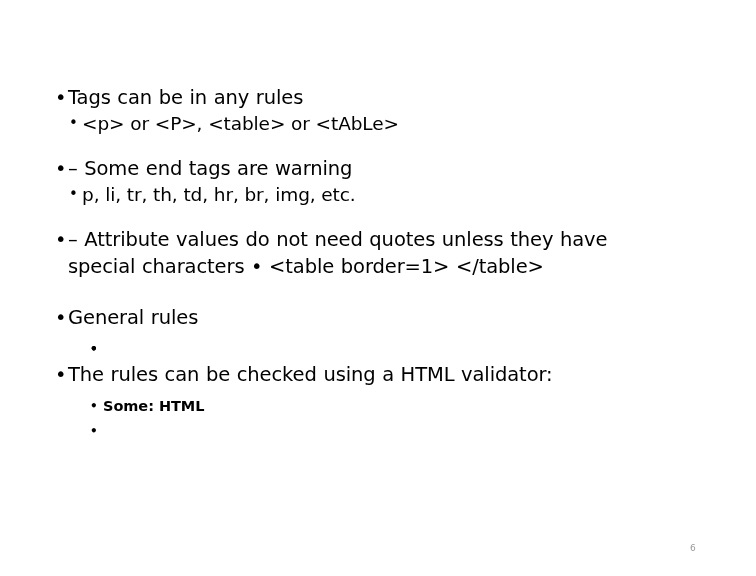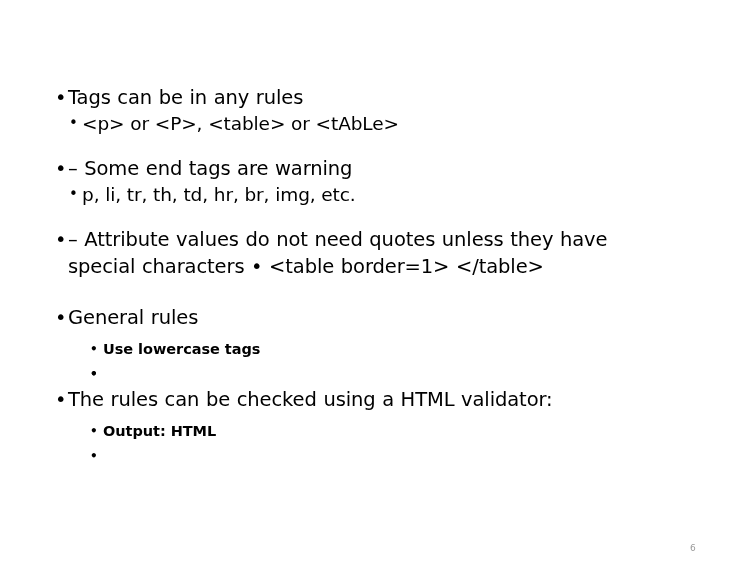--- a/index.html
+++ b/index.html
@@ -149,41 +149,40 @@
     <div class="spacer-md"></div>
 
     <div class="group">
       <div class="l1">
         <span class="bullet">•</span>
         <span>General rules</span>
       </div>
       <div class="spacer-sm"></div>
       <div class="l3">
         <span class="bullet">•</span>
-        <span>Use lowercase tags</span>
       </div>
       <div class="l3">
         <span class="bullet">•</span>
       </div>
       <div class="l3">
         <span class="bullet">•</span>
       </div>
     </div>
 
     <div class="spacer-md"></div>
 
     <div class="group">
       <div class="l1">
         <span class="bullet">•</span>
         <span>The rules can be checked using a HTML validator:</span>
       </div>
       <div class="spacer-sm"></div>
       <div class="l3">
         <span class="bullet">•</span>
-        <span>Output: HTML</span>
+        <span>Some: HTML</span>
       </div>
       <div class="l3">
         <span class="bullet">•</span>
       </div>
     </div>
 
   </div>
 
   <div id="page-number">6</div>
 

